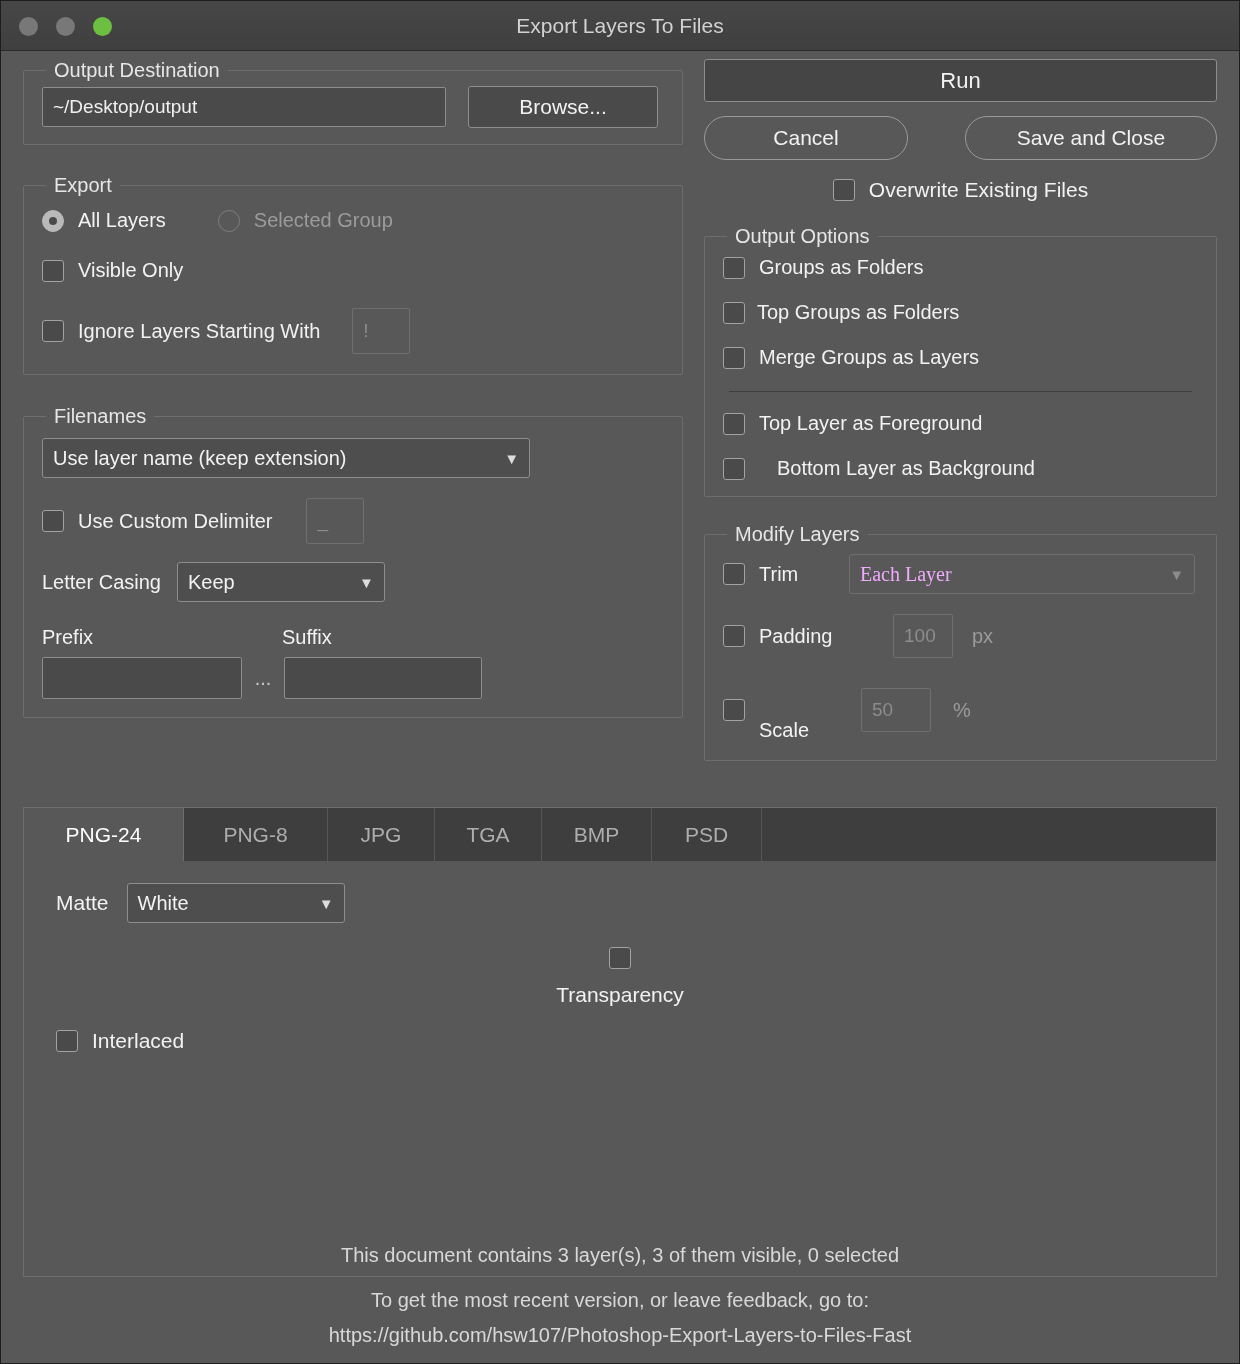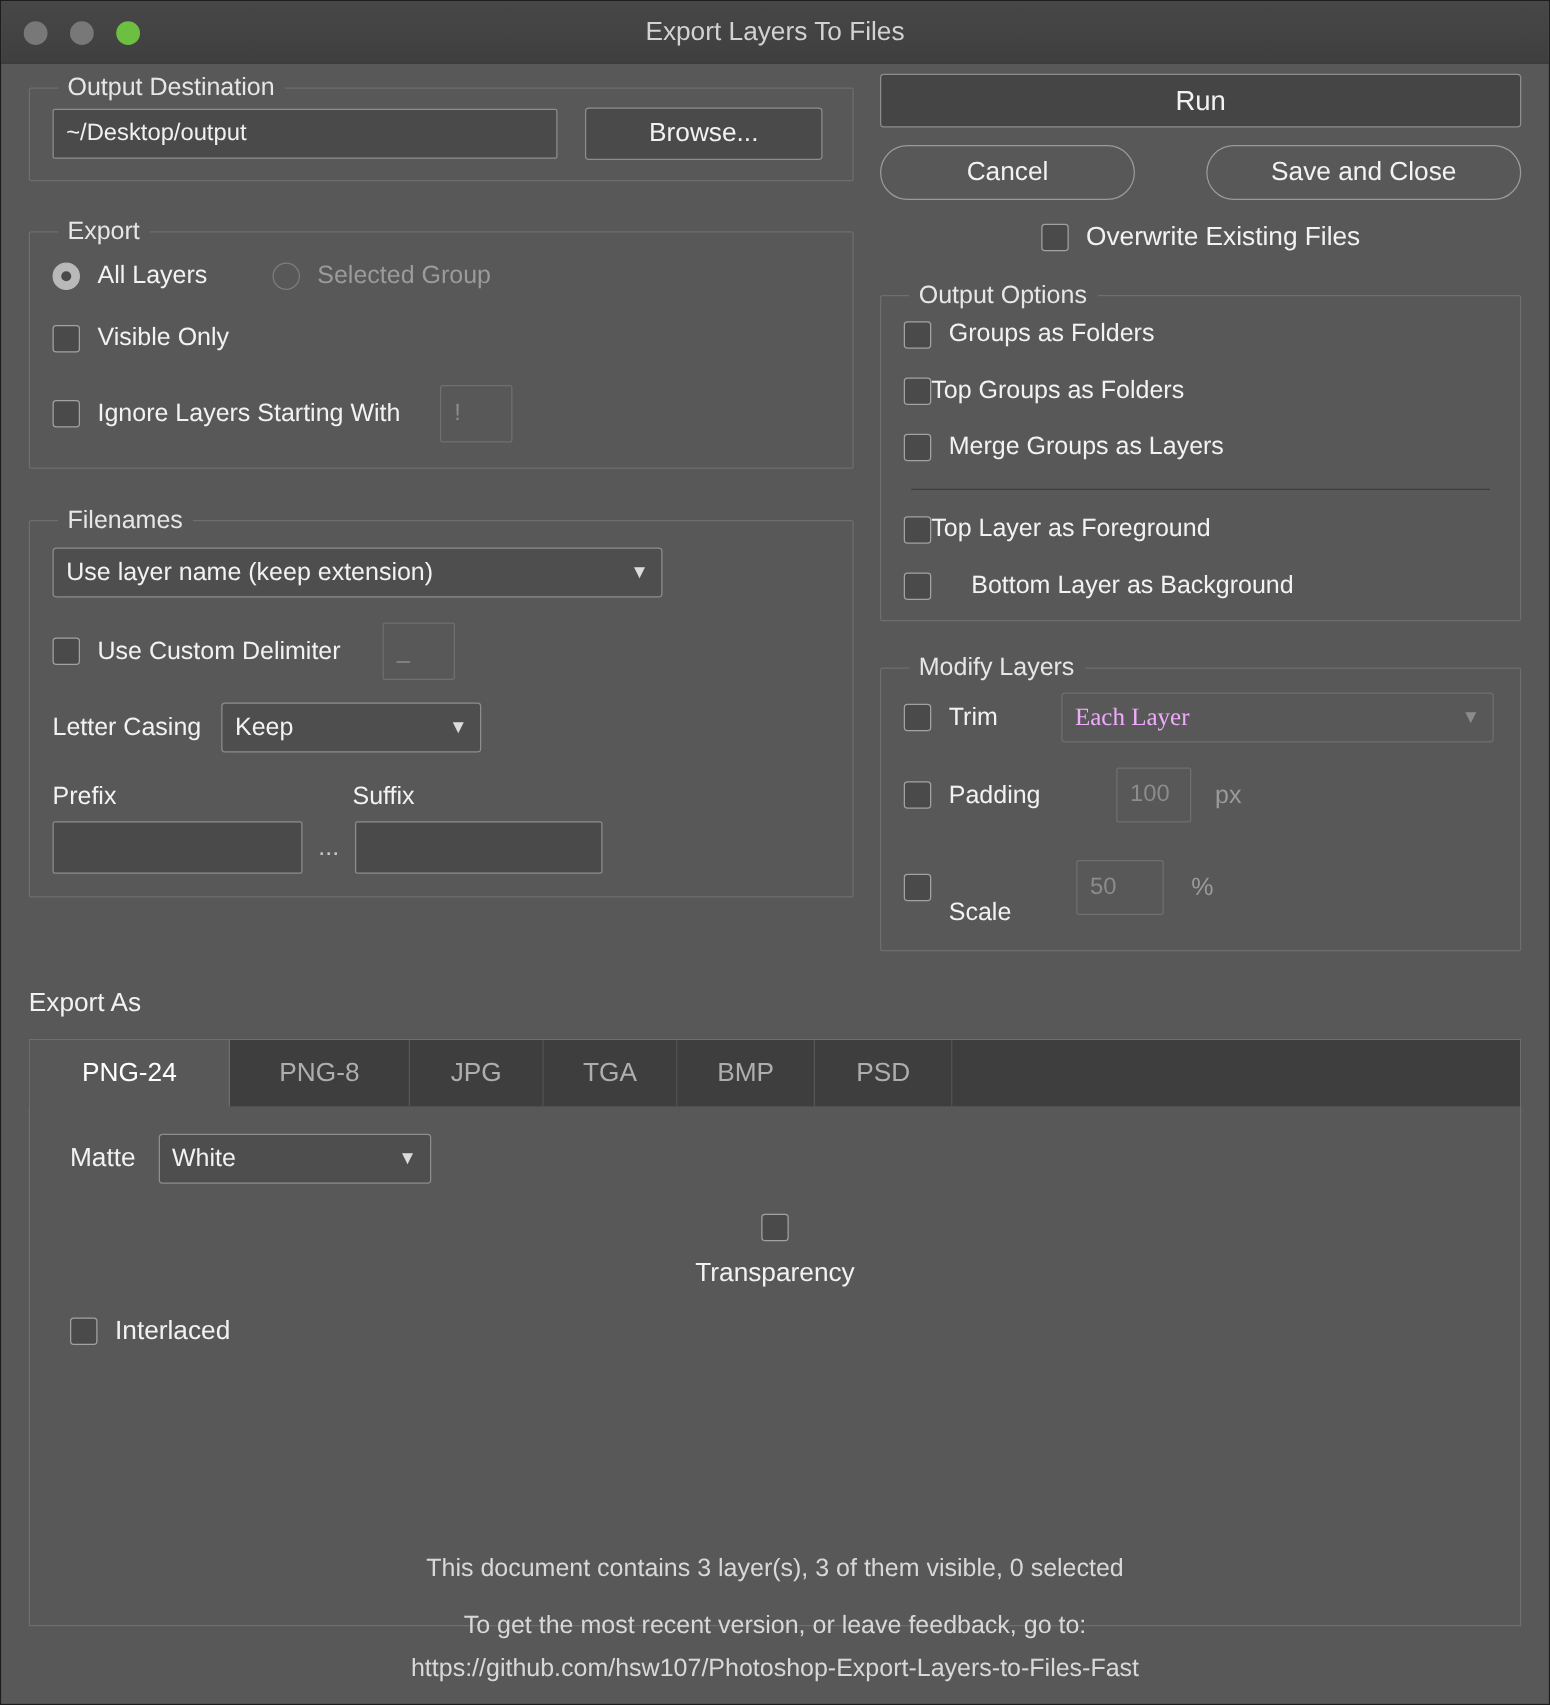--- a/index.html
+++ b/index.html
@@ -260,30 +260,30 @@
       </div>
 
       
       <fieldset class="group" style="margin-top:23px;">
         <legend>Output Options</legend>
         <div class="ginner" style="padding:2px 18px 16px 18px;">
           <div class="row" style="gap:14px;margin-top:6px;">
             <span class="cb"></span>
             <span class="lbl">Groups as Folders</span>
           </div>
-          <div class="row" style="gap:0;margin-top:22px;">
+          <div class="row" style="gap:12px;margin-top:22px;">
             <span class="cb"></span>
             <span class="lbl">Top Groups as Folders</span>
           </div>
           <div class="row" style="gap:14px;margin-top:22px;">
             <span class="cb"></span>
             <span class="lbl">Merge Groups as Layers</span>
           </div>
           <div class="divider" style="margin:22px 6px 20px 6px;"></div>
-          <div class="row" style="">
+          <div class="row" style="gap:14px;">
             <span class="cb"></span>
             <span class="lbl">Top Layer as Foreground</span>
           </div>
           <div class="row" style="gap:32px;margin-top:22px;">
             <span class="cb"></span>
             <span class="lbl">Bottom Layer as Background</span>
           </div>
         </div>
       </fieldset>
 
@@ -309,21 +309,20 @@
             <span class="cb"></span>
             <span class="lbl" style="width:88px;margin-top:41px;">Scale</span>
             <input class="textfield disabled" style="width: 70px; height: 44px;" disabled="" value="50">
             <span class="lbl dim" style="margin-left:8px;">%</span>
           </div>
         </div>
       </fieldset>
     </div>
 
     <div style="position:absolute;left:22px;top:740px;width:1194px;">
-      <div class="exportas-lbl">Export As</div>
 
       <div class="tabstrip" style="margin-top:16px;">
         <div class="tab active" style="width:160px;">PNG-24</div>
         <div class="tab" style="width:144px;">PNG-8</div>
         <div class="tab" style="width:107px;">JPG</div>
         <div class="tab" style="width:107px;">TGA</div>
         <div class="tab" style="width:110px;">BMP</div>
         <div class="tab" style="width:110px;">PSD</div>
         <div class="tab filler"></div>
       </div>

